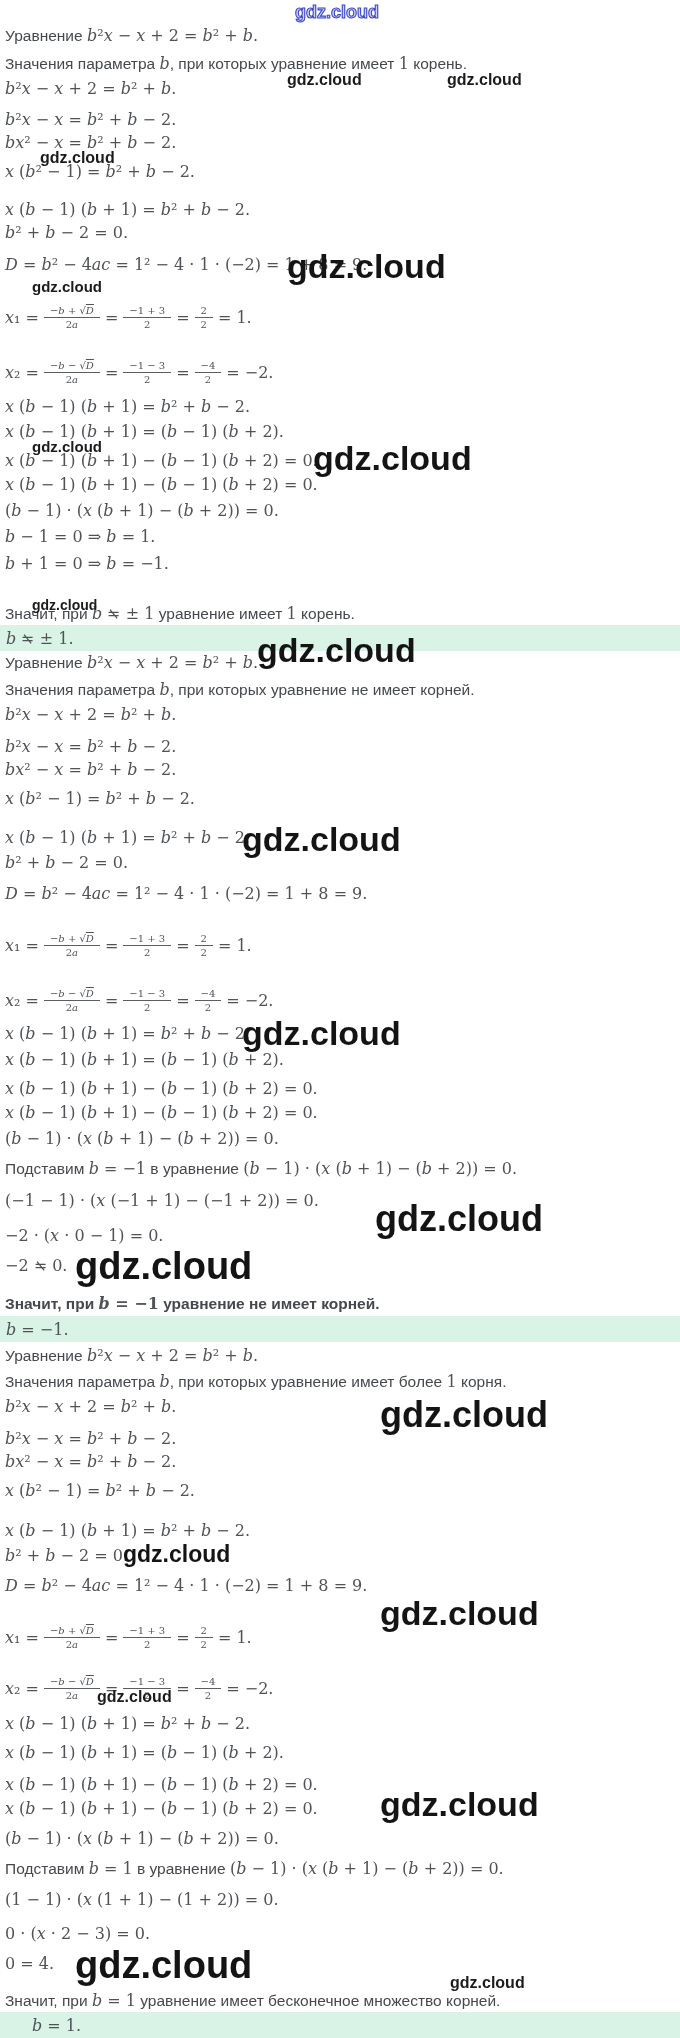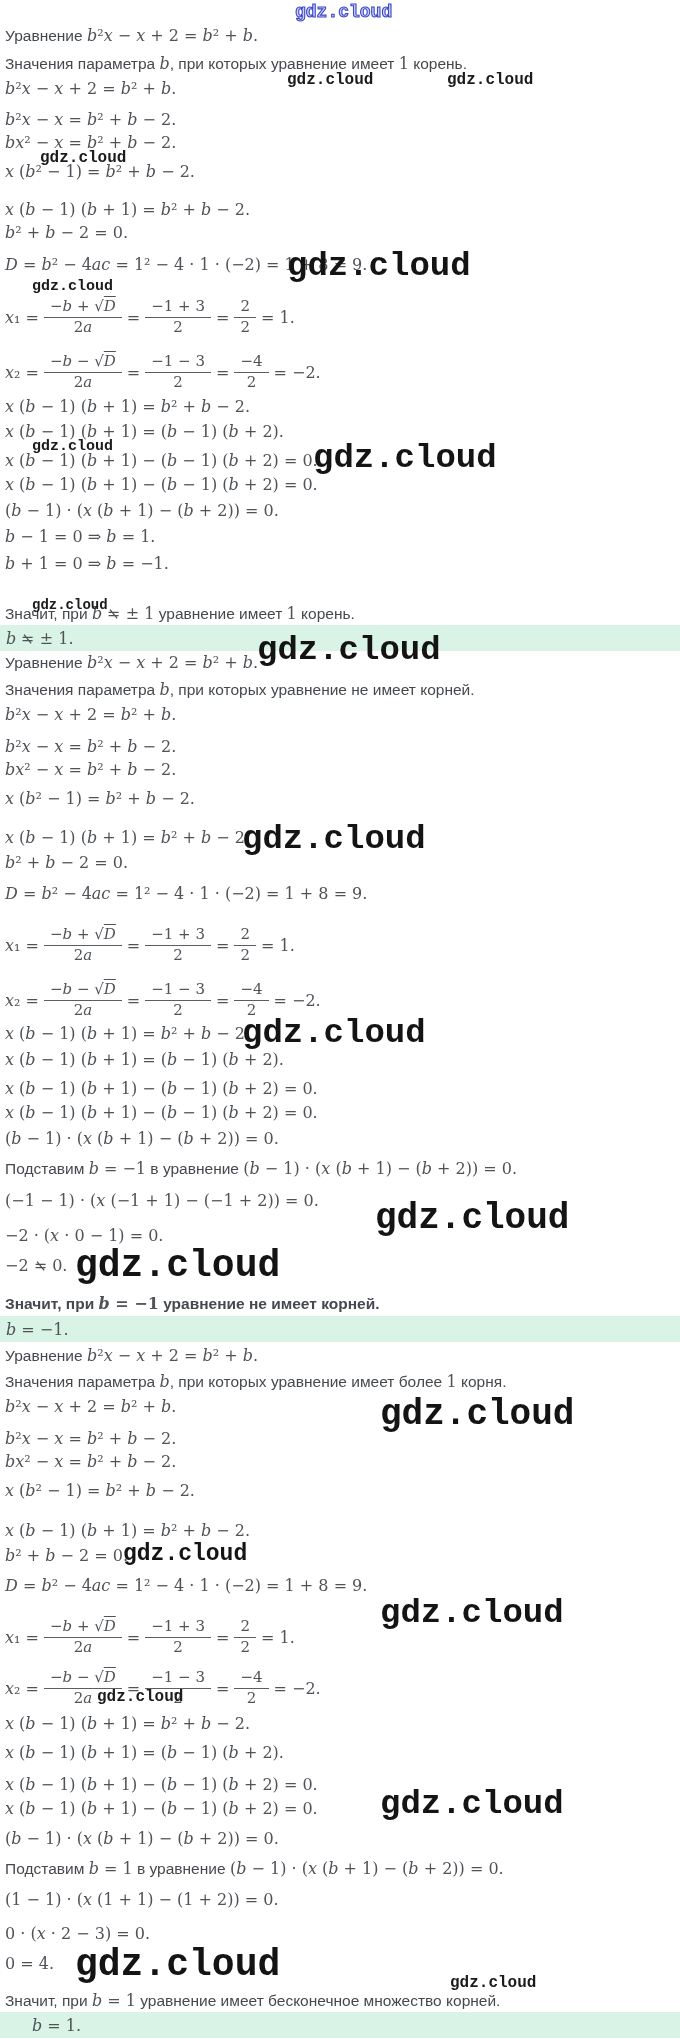--- a/index.html
+++ b/index.html
@@ -7,27 +7,27 @@
   #page {
     position:relative; width:680px; height:2038px; background:#ffffff;
     overflow:hidden; font-family:"Liberation Sans", sans-serif;
   }
   .line { position:absolute; left:5px; white-space:nowrap; font-size:15.5px; color:#45494e; }
   .line .tx { font-family:"Liberation Sans", sans-serif; color:#45494e; }
   .mm { font-family:"DejaVu Serif", serif; color:#4f5358; font-size:16px; }
   .mm i { font-style:italic; }
   .neq { display:inline-block; transform:scaleX(-1); }
   .fr { display:inline-flex; flex-direction:column; align-items:center; vertical-align:middle; margin:0 5px; text-align:center; }
-  .fr .nu, .fr .de { font-family:"DejaVu Serif", serif; color:#4f5358; font-size:15px; padding:0 6px; line-height:1.3; }
+  .fr .nu, .fr .de { font-family:"DejaVu Serif", serif; color:#4f5358; font-size:10px; padding:0 6px; line-height:1.3; }
   .fr .nu { border-bottom:1.4px solid #5a5e63; }
   .fr .nu i, .fr .de i { font-style:italic; }
   .rad { text-decoration:overline; }
   .line.frac { display:flex; align-items:center; height:52px; }
   .line.hl { left:0; width:680px; height:26px; background:#d9f3e6; display:flex; align-items:center; padding-left:6px; }
-  .wm { position:absolute; font-family:Liberation Mono, monospace; font-weight:700; color:#141414; white-space:nowrap; line-height:1; }
+  .wm { position:absolute; font-family:Liberation Sans, sans-serif; font-weight:700; color:#141414; white-space:nowrap; line-height:1; }
   .wm.small { font-weight:600; color:#1b1b1b; }
   .wm.medium { font-weight:700; }
   .wm.outline { color:#ccd1f3; -webkit-text-stroke:1.1px #3c47c6; }
 </style>
 </head>
 <body>
 
 <div id="page">
     <div class="line " style="top: 26px;"><span class="tx">Уравнение </span><span class="mm"><i>b</i>²<i>x</i> − <i>x</i> + 2 = <i>b</i>² + <i>b</i>.</span></div>
     <div class="line " style="top: 54px;"><span class="tx">Значения параметра </span><span class="mm"><i>b</i></span><span class="tx">, при которых уравнение имеет </span><span class="mm">1</span><span class="tx"> корень.</span></div>

